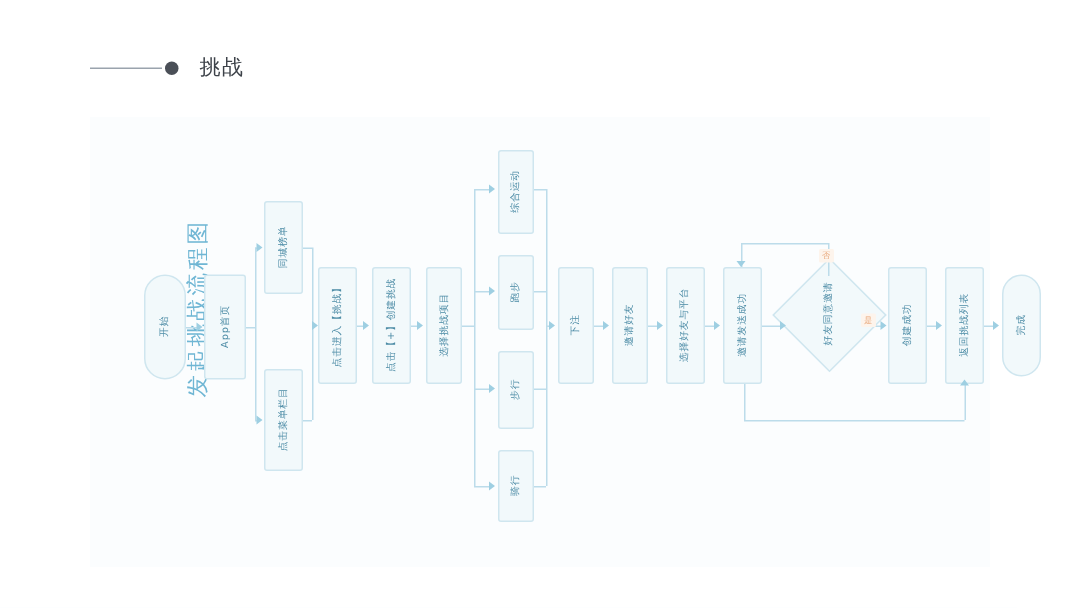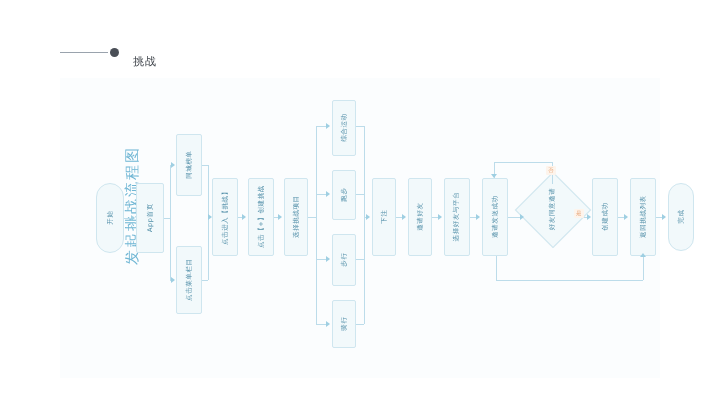--- a/index.html
+++ b/index.html
@@ -16,23 +16,22 @@
     display:flex;align-items:center;gap:0px;
   }
   #header .rule{
     width:48px;height:1px;background:#9aa3ad;display:block;
   }
   #header .dot{
     width:9px;height:9px;border-radius:50%;background:#4a4f57;
     margin-left:2px;
   }
   #header .htitle{
-    margin-left:14px;font-size:11px;color:#3d4249;letter-spacing:1px;
+    margin-left:14px;font-size:14px;color:#3d4249;letter-spacing:1px;
     white-space:nowrap;
-    margin-top:18px;
   }
   
   #canvas{
     position:absolute;left:60px;top:78px;width:600px;height:300px;
     background:#fbfdfe;
   }
   
   #vtitle{
     position:absolute;left:-8px;top:118px;
     width:160px;text-align:center;

